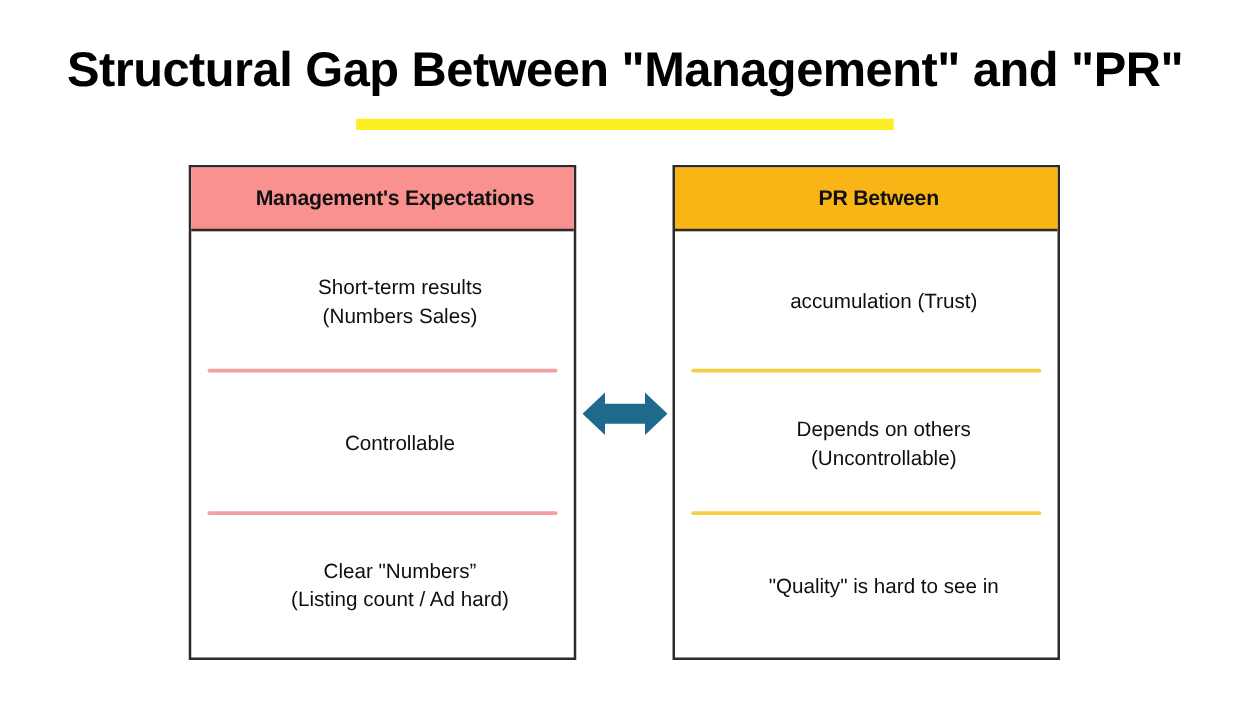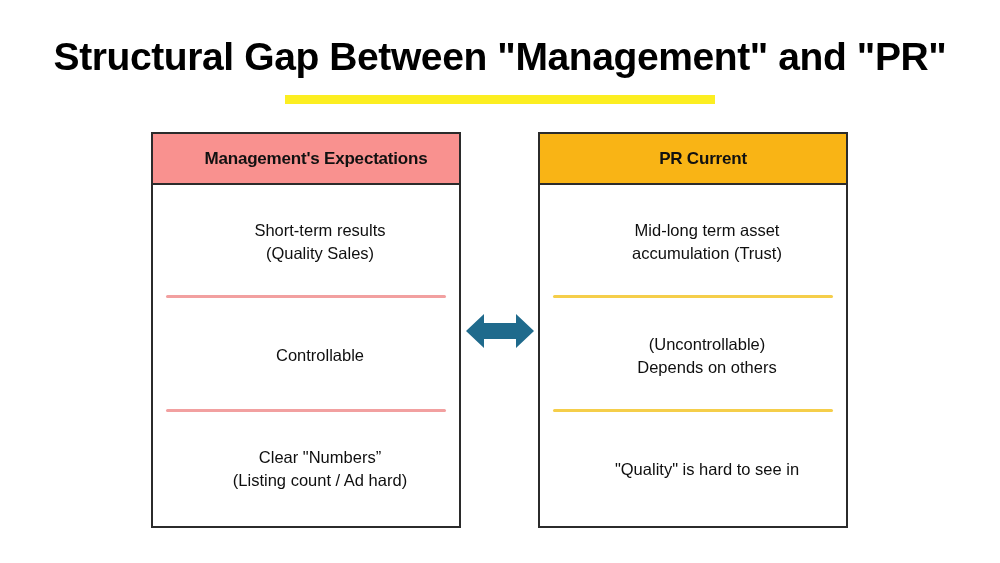--- a/index.html
+++ b/index.html
@@ -126,21 +126,21 @@
 
 <div class="panel" id="panel-management">
 
   <div class="panel-header">Management's Expectations</div>
 
   <div class="panel-body">
 
     <div class="panel-row">
       <span>
         <span class="row-text">Short-term results</span>
-        <span class="row-text">(Quality Sales)</span>
+        <span class="row-text">(Numbers Sales)</span>
       </span>
     </div>
 
     <div class="row-divider divider-1"></div>
 
     <div class="panel-row">
       <span>
         <span class="row-text">Controllable</span>
       </span>
     </div>
@@ -158,37 +158,36 @@
 </div>
 
 <div id="center-arrow">
   <svg width="68" height="38" viewBox="0 0 68 38" xmlns="http://www.w3.org/2000/svg">
     <polygon points="0,19 18,2 18,11 50,11 50,2 68,19 50,36 50,27 18,27 18,36" fill="#1F6A8C"></polygon>
   </svg>
 </div>
 
 <div class="panel" id="panel-pr">
 
-  <div class="panel-header">PR Current</div>
+  <div class="panel-header">PR Between</div>
 
   <div class="panel-body">
 
     <div class="panel-row">
       <span>
-        <span class="row-text">Mid-long term asset</span>
         <span class="row-text">accumulation (Trust)</span>
       </span>
     </div>
 
     <div class="row-divider divider-1"></div>
 
     <div class="panel-row">
       <span>
+        <span class="row-text">Depends on others</span>
         <span class="row-text">(Uncontrollable)</span>
-        <span class="row-text">Depends on others</span>
       </span>
     </div>
 
     <div class="row-divider divider-2"></div>
 
     <div class="panel-row">
       <span>
         <span class="row-text">"Quality" is hard to see in</span>
       </span>
     </div>

